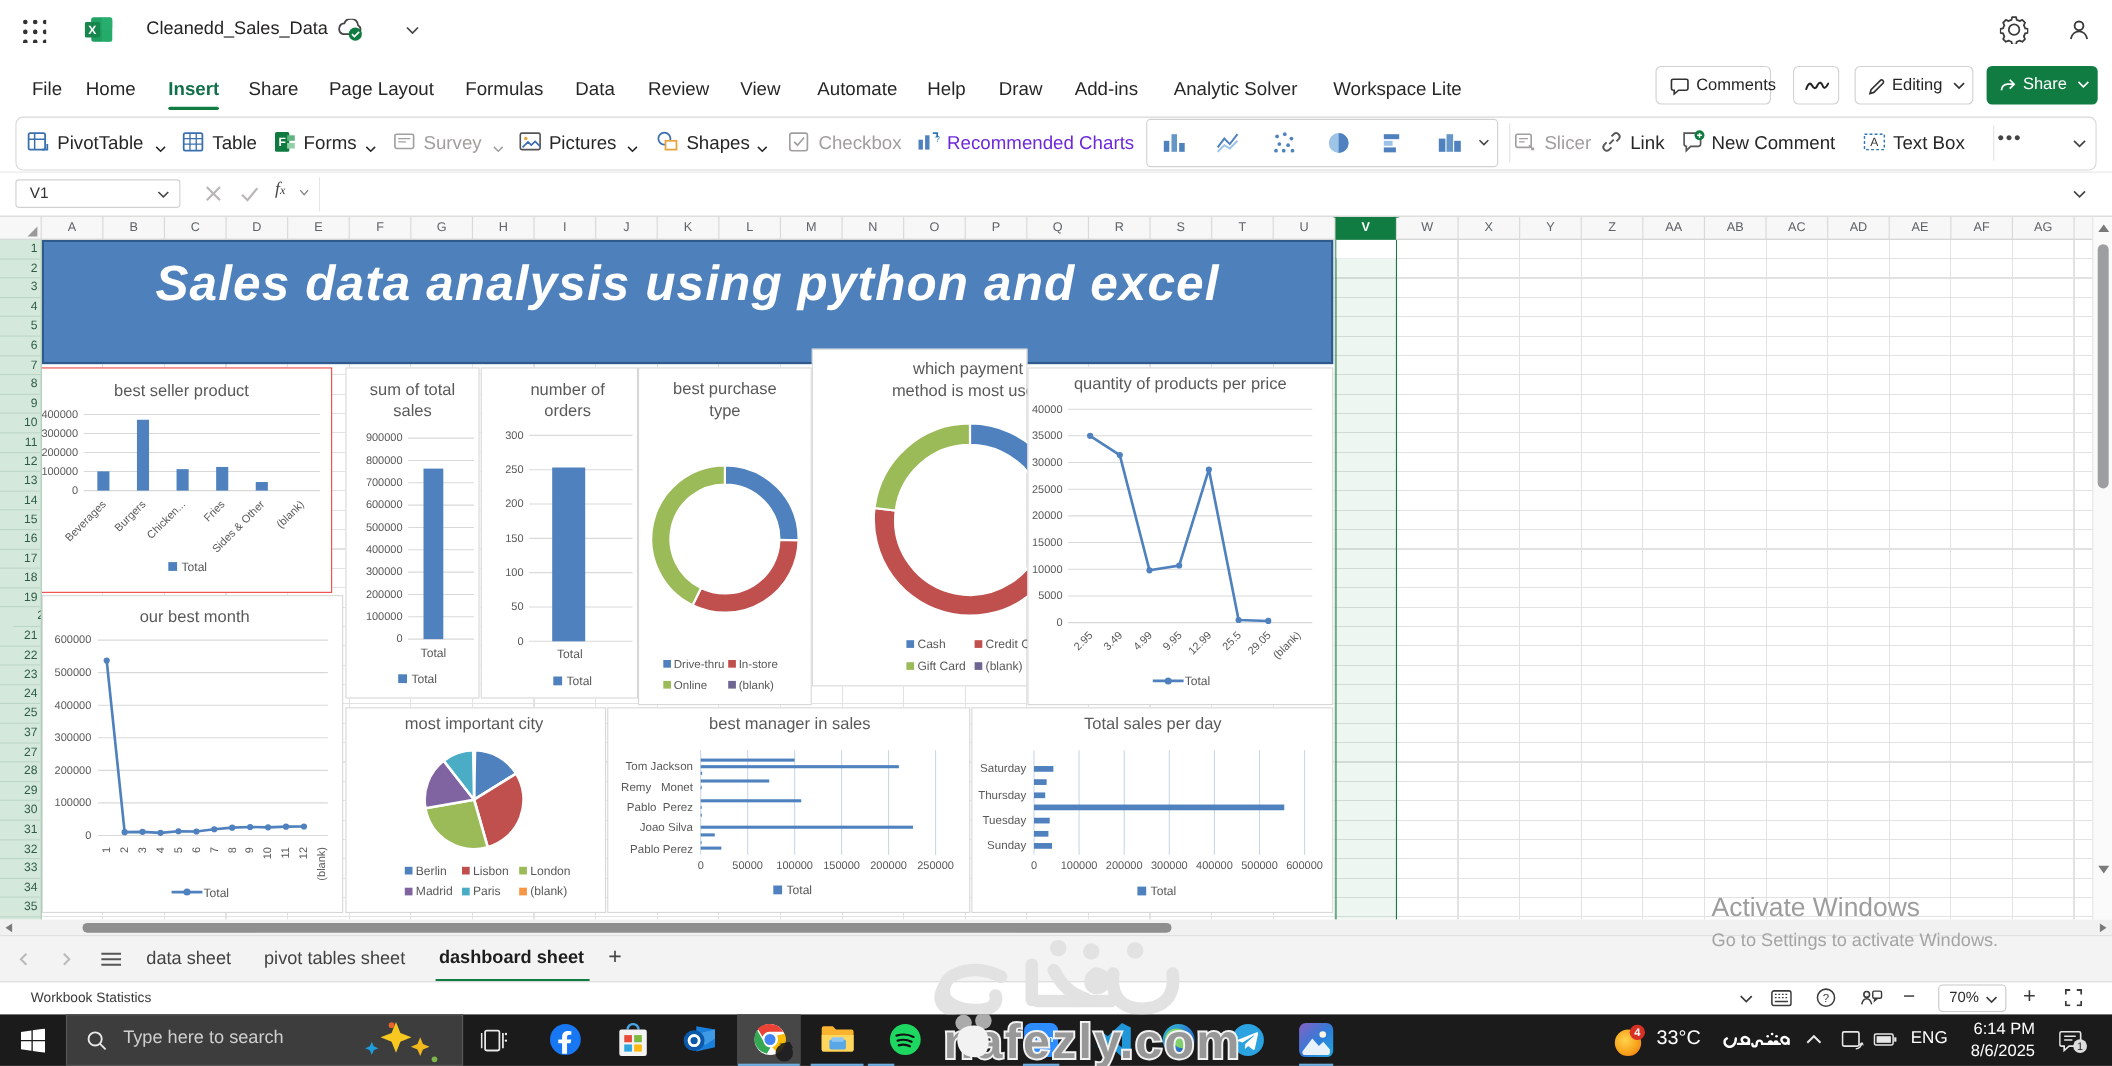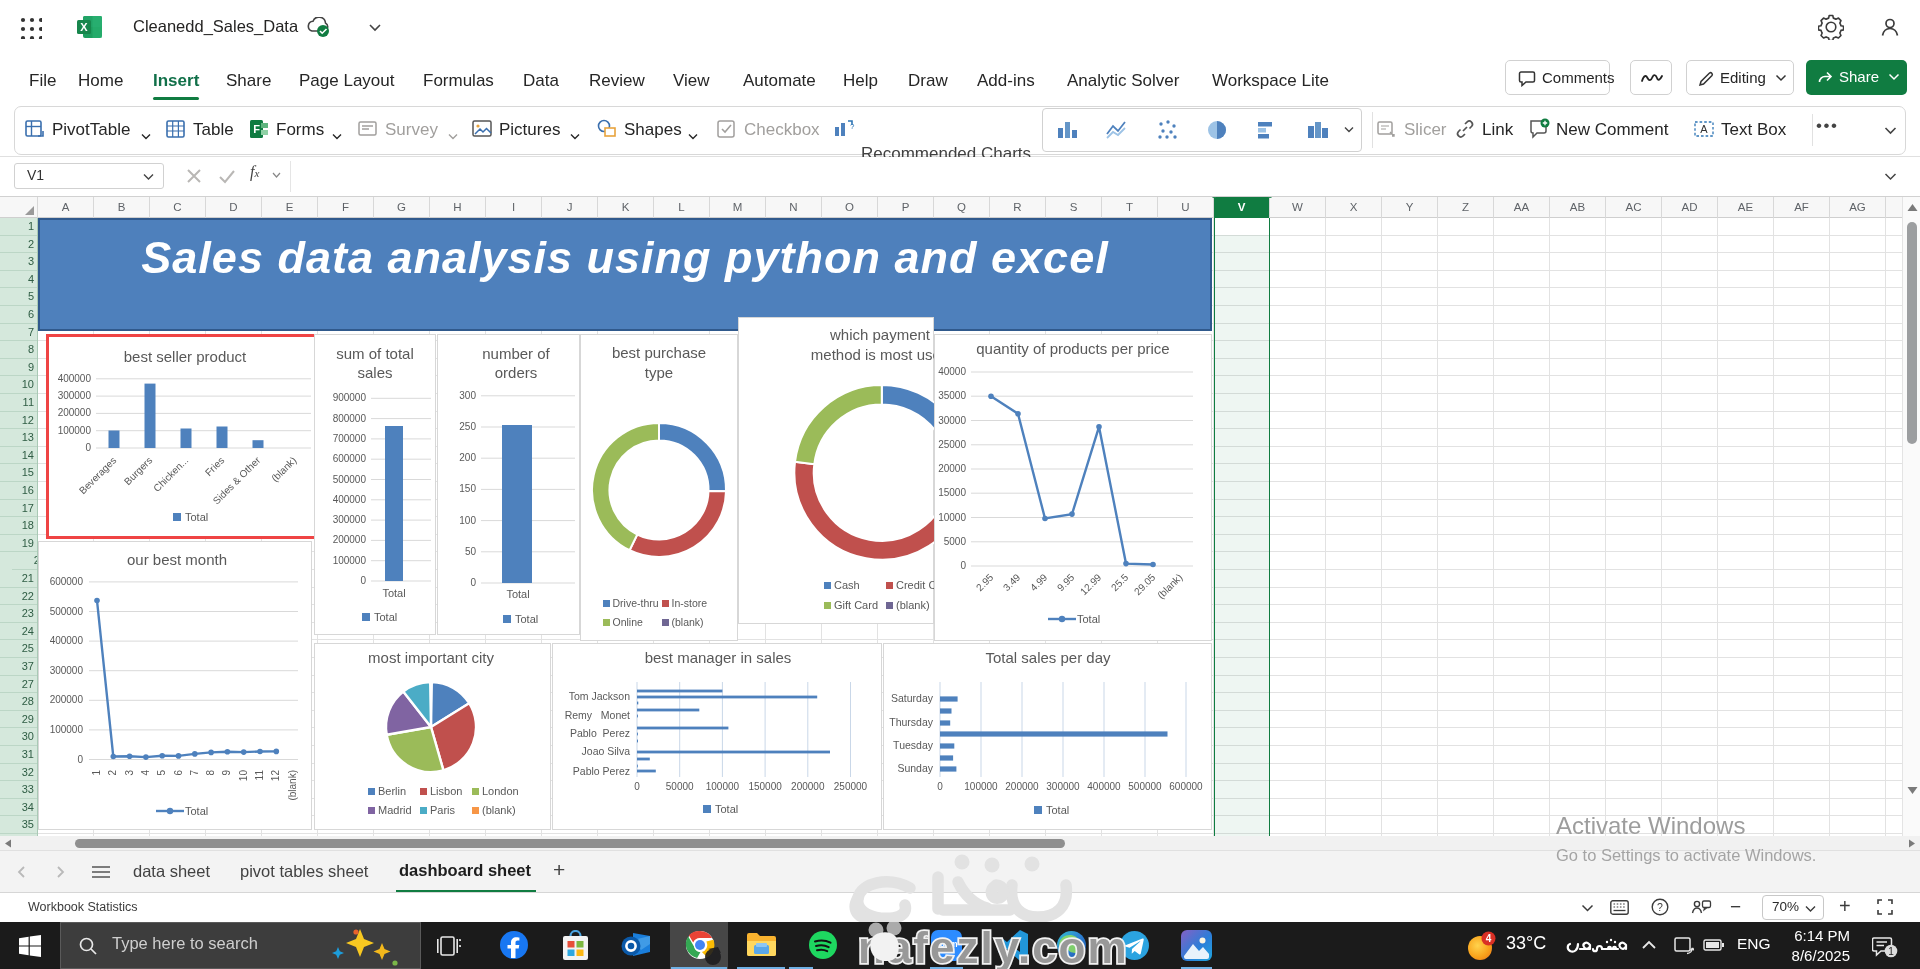--- a/index.html
+++ b/index.html
@@ -5,21 +5,21 @@
 #page{position:relative;width:1920px;height:969px;overflow:hidden;}
 svg text{font-family:"Liberation Sans",sans-serif;}
 </style></head><body>
 <div id="page">
 <div style="position:absolute;left:38px;top:218px;width:1864px;height:618px;background:#fff;background-image:repeating-linear-gradient(to right,transparent 0px,transparent 55px,#e2e2e2 55px,#e2e2e2 56px),repeating-linear-gradient(to bottom,transparent 0px,transparent 16.6px,#e2e2e2 16.6px,#e2e2e2 17.6px);"></div>
     <div style="position:absolute;left:1214px;top:218px;width:56px;height:618px;background:rgba(16,124,65,0.07);border-left:1px solid #107c41;border-right:1px solid #107c41;box-sizing:border-box;"></div>
     <div style="position:absolute;left:1215px;top:218px;width:54px;height:17px;background:#fff;"></div>
     <div style="position:absolute;left:38px;top:218px;width:1174px;height:113px;background:#4e80bc;border:2px solid #30598c;box-sizing:border-box;display:flex;align-items:center;justify-content:center;">
       <div style="color:#ffffff;font-size:45px;font-weight:bold;font-style:italic;letter-spacing:1px;font-family:'Liberation Sans',sans-serif;transform:translateY(-17px);">Sales data analysis using python and excel</div>
     </div>
-    <div style="position:absolute;left:46px;top:334px;width:274px;height:205px;background:#fff;border:3px solid #ef4444;box-sizing:border-box;"><svg width="272" height="203" viewBox="0 0 272 203">
+    <div style="position:absolute;left:28px;top:334px;width:274px;height:205px;background:#fff;border:1px solid #ef4444;box-sizing:border-box;"><svg width="272" height="203" viewBox="0 0 272 203">
         <text x="136" y="25" font-size="15" fill="#595959" text-anchor="middle" font-weight="normal" font-family="Liberation Sans, sans-serif">best seller product</text>
         <line x1="47" y1="111.0" x2="262" y2="111.0" stroke="#d9d9d9" stroke-width="1"></line>
         <text x="42" y="114.0" font-size="10" fill="#595959" text-anchor="end" font-weight="normal" font-family="Liberation Sans, sans-serif">0</text>
         <line x1="47" y1="93.7" x2="262" y2="93.7" stroke="#d9d9d9" stroke-width="1"></line>
         <text x="42" y="96.7" font-size="10" fill="#595959" text-anchor="end" font-weight="normal" font-family="Liberation Sans, sans-serif">100000</text>
         <line x1="47" y1="76.4" x2="262" y2="76.4" stroke="#d9d9d9" stroke-width="1"></line>
         <text x="42" y="79.4" font-size="10" fill="#595959" text-anchor="end" font-weight="normal" font-family="Liberation Sans, sans-serif">200000</text>
         <line x1="47" y1="59.1" x2="262" y2="59.1" stroke="#d9d9d9" stroke-width="1"></line>
         <text x="42" y="62.099999999999994" font-size="10" fill="#595959" text-anchor="end" font-weight="normal" font-family="Liberation Sans, sans-serif">300000</text>
         <line x1="47" y1="41.8" x2="262" y2="41.8" stroke="#d9d9d9" stroke-width="1"></line>
@@ -586,21 +586,21 @@
         </svg>
         <div style="position:absolute;left:28px;top:16px;font-size:17px;color:#a19f9d;white-space:nowrap;">Checkbox</div>
       </div>
       <div style="position:absolute;left:833px;top:0;height:52px;">
         <svg style="position:absolute;left:0px;top:14px" width="22" height="22" viewBox="0 0 22 22">
           <rect x="2" y="9" width="4" height="9" fill="#4e81bd"></rect>
           <rect x="8" y="5" width="4" height="13" fill="#4e81bd"></rect>
           <path d="M15 3 l4 0 0 4" stroke="#2e75b5" stroke-width="1.6" fill="none"></path>
           <text x="17" y="11" font-size="8" fill="#2e75b5">?</text>
         </svg>
-        <div style="position:absolute;left:28px;top:16px;font-size:17px;color:#404040;white-space:nowrap;margin-top:24px;">Recommended Charts</div>
+        <div style="position:absolute;left:28px;top:16px;font-size:17px;color:#6d28d9;white-space:nowrap;">Recommended Charts</div>
       </div>
       <div style="position:absolute;left:1042px;top:4px;width:320px;height:44px;border:1px solid #d1d1d1;border-radius:4px;box-sizing:border-box;background:#fff;"></div>
       <svg style="position:absolute;left:1055px;top:14px" width="26" height="24" viewBox="0 0 26 24">
         <rect x="3" y="10" width="5" height="10" fill="#4e81bd"></rect>
         <rect x="10" y="4" width="5" height="16" fill="#6596c8"></rect>
         <rect x="17" y="12" width="5" height="8" fill="#4e81bd"></rect>
       </svg>
       <svg style="position:absolute;left:1105px;top:14px" width="26" height="24" viewBox="0 0 26 24">
         <path d="M2 16 l6-8 5 5 7-9" fill="none" stroke="#4e81bd" stroke-width="1.8"></path>
         <path d="M2 20 l6-6 5 3 7-7" fill="none" stroke="#9dc3e6" stroke-width="1.8"></path>

